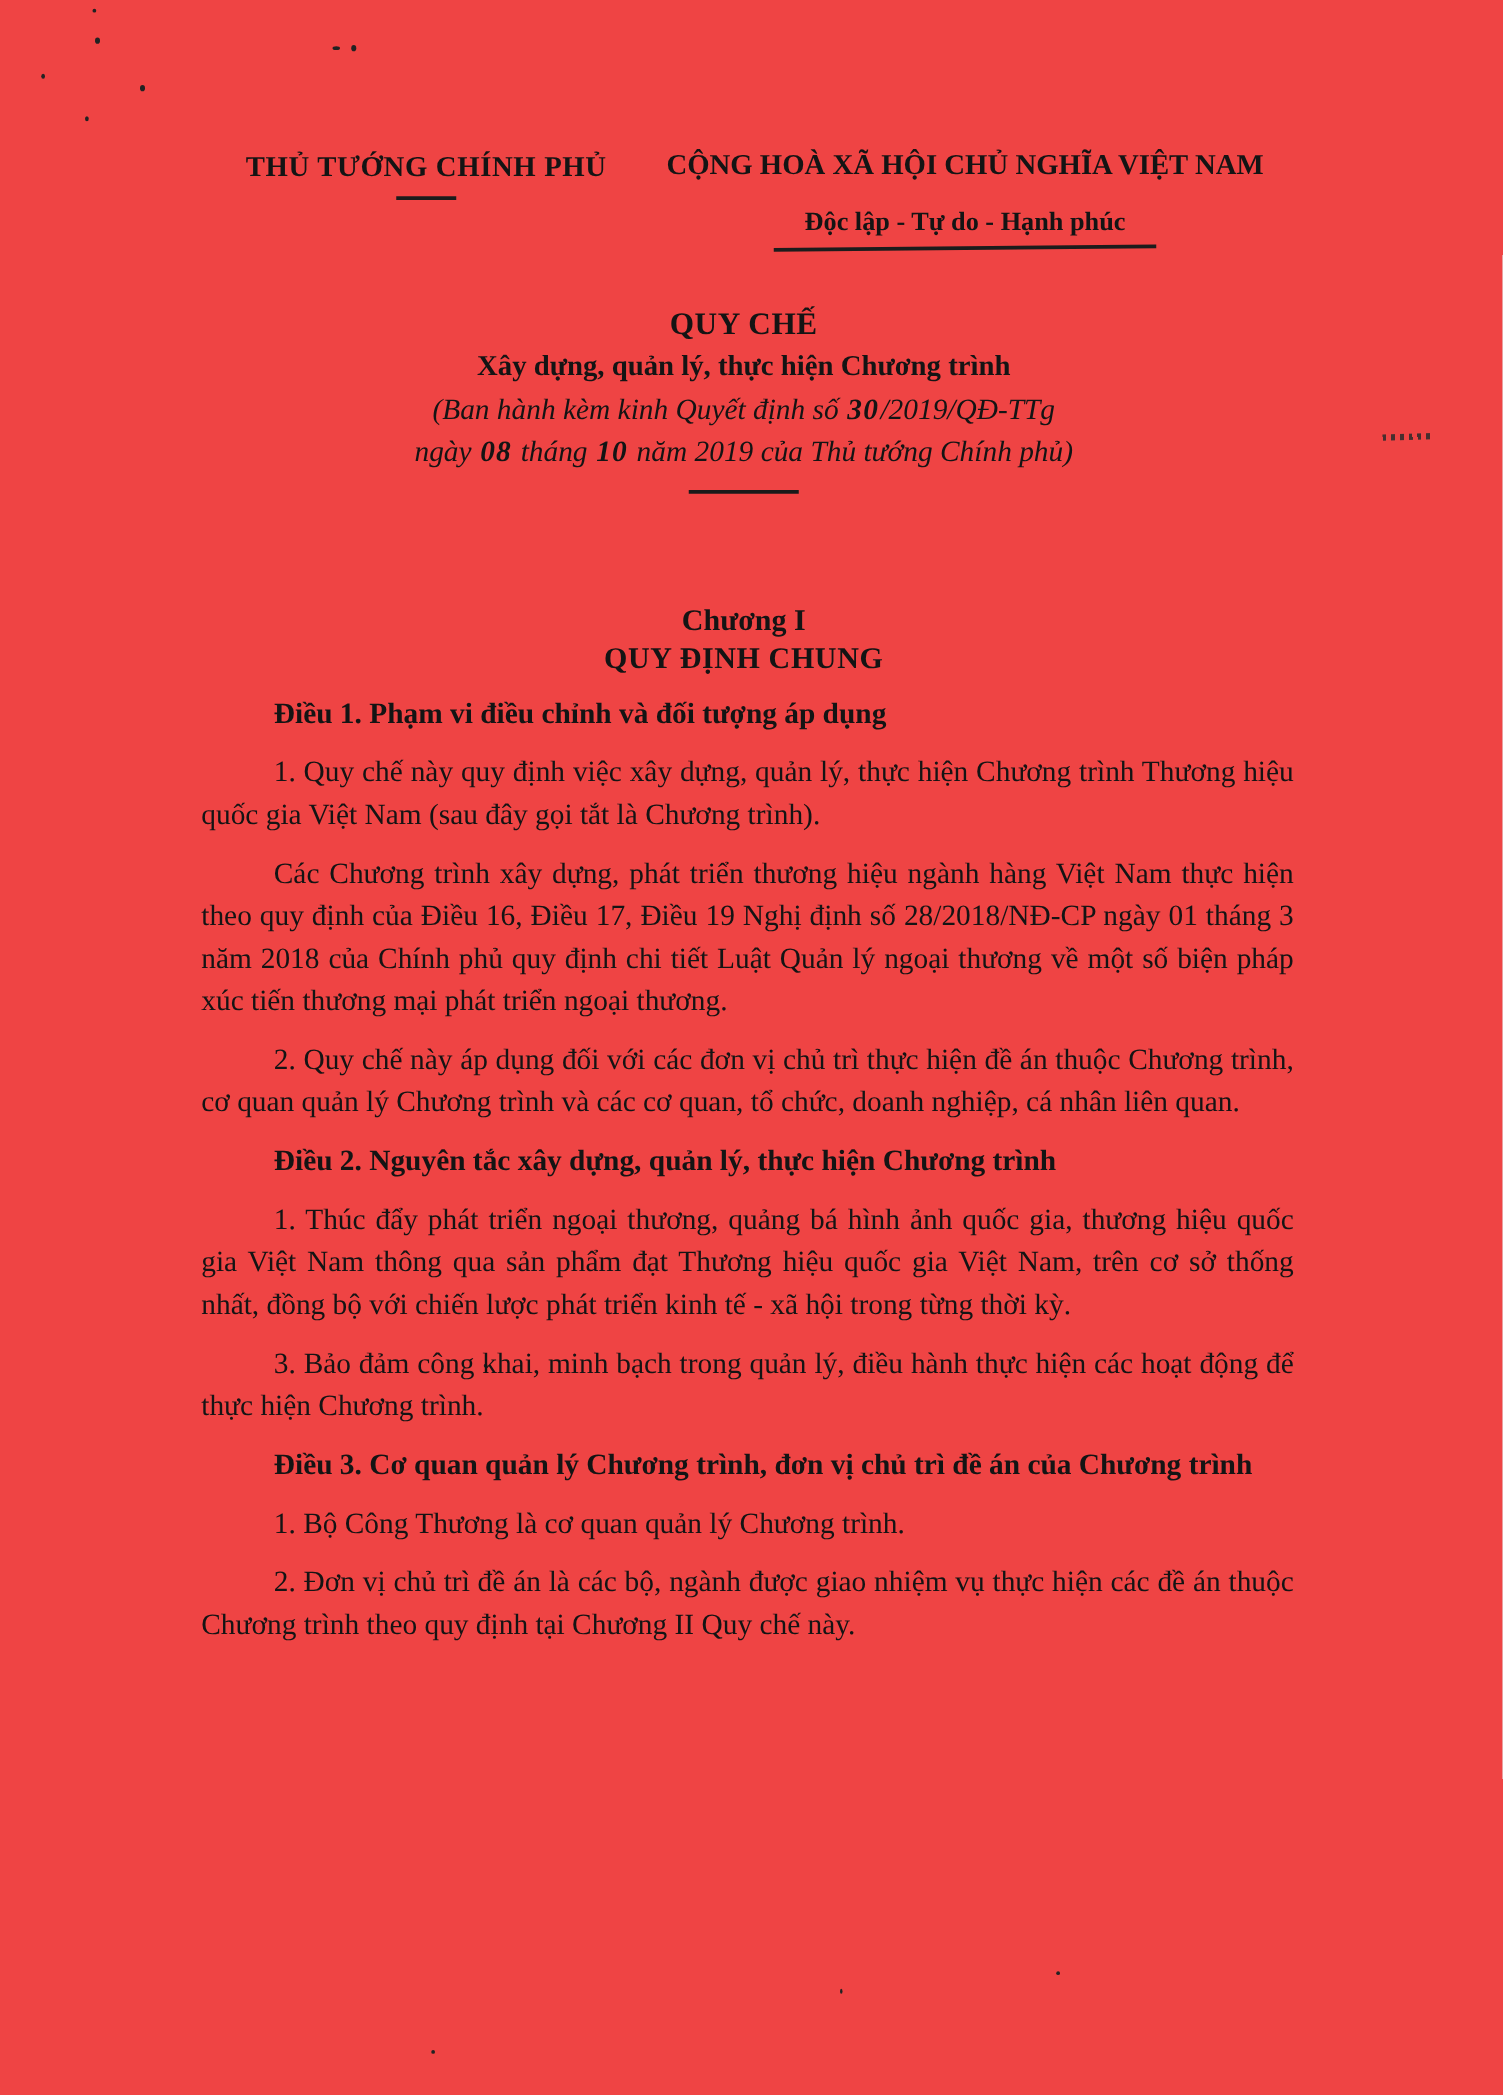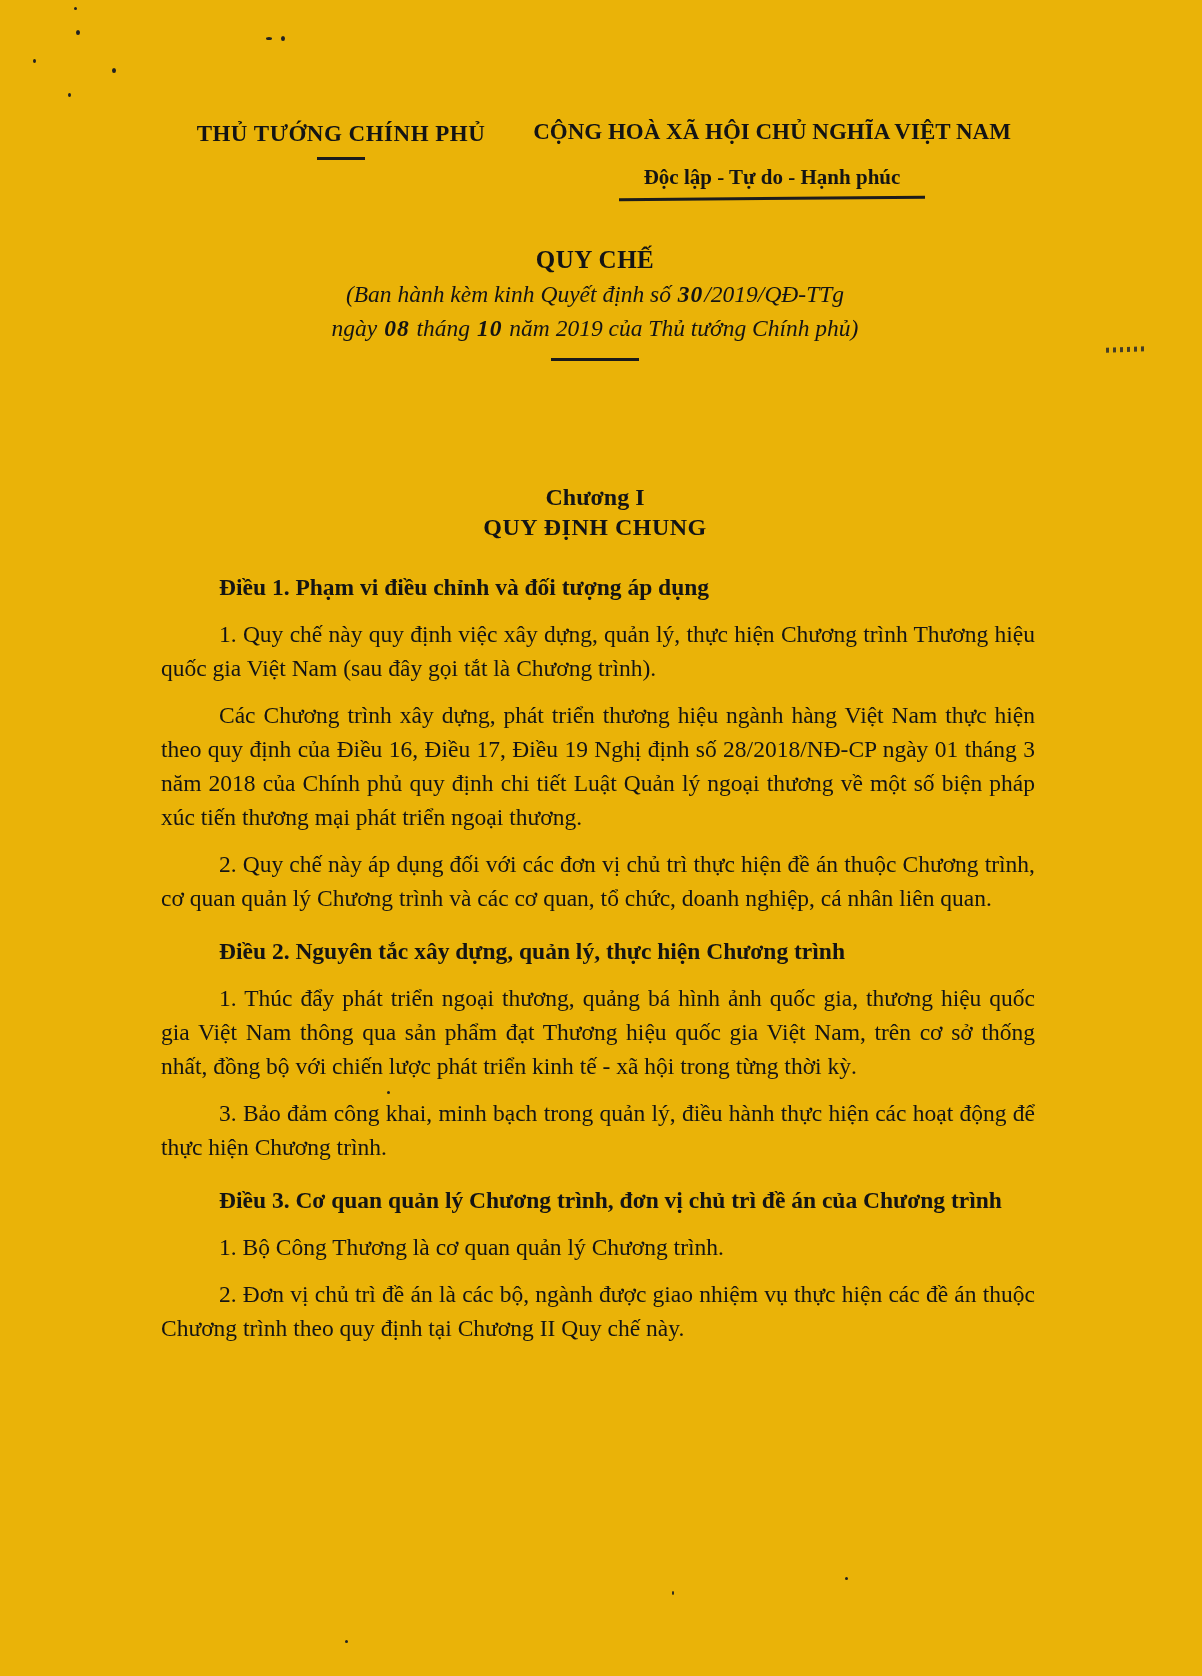--- a/index.html
+++ b/index.html
@@ -5,21 +5,21 @@
   html, body {
     margin: 0;
     padding: 0;
     background: #e8e8e8;
   }
   .page {
     position: relative;
     width: 1202px;
     height: 1676px;
     margin: 0 auto;
-    background: #eab308;
+    background: #ef4444;
     color: #141414;
     font-family: "Liberation Serif", "DejaVu Serif", serif;
     overflow: hidden;
   }
 
   
   .header-left {
     position: absolute;
     left: 190px;
     top: 121px;
@@ -129,21 +129,21 @@
   }
   .para, .article-heading {
     margin: 0 0 13px 0;
     font-size: 23.5px;
     line-height: 34px;
     text-align: justify;
     text-indent: 58px;
   }
   .article-heading {
     font-weight: bold;
-    margin-top: 19px;
+    margin-top: 3px;
   }
 
   
   .speck {
     position: absolute;
     background: #222;
     border-radius: 50%;
   }
   .smudge {
     position: absolute;
@@ -181,20 +181,21 @@
     </div>
     <div class="header-right">
       <div class="country-name">CỘNG HOÀ XÃ HỘI CHỦ NGHĨA VIỆT NAM</div>
       <div class="motto">Độc lập - Tự do - Hạnh phúc</div>
       <div class="rule-motto"></div>
     </div>
   </header>
 
   <section class="title-block">
     <div class="doc-title">QUY CHẾ</div>
+    <div class="doc-subtitle first">Xây dựng, quản lý, thực hiện Chương trình</div>
     <div class="issued-line first"><span>(Ban hành kèm kinh Quyết định số </span><span class="hand-num">30</span><span>/2019/QĐ-TTg</span></div>
     <div class="issued-line"><span>ngày </span><span class="hand-num">08</span><span> tháng </span><span class="hand-num">10</span><span> năm 2019 của Thủ tướng Chính phủ)</span></div>
     <div class="title-rule"></div>
   </section>
 
   <section class="chapter">
     <div class="chapter-no">Chương I</div>
     <div class="chapter-title">QUY ĐỊNH CHUNG</div>
   </section>
 

